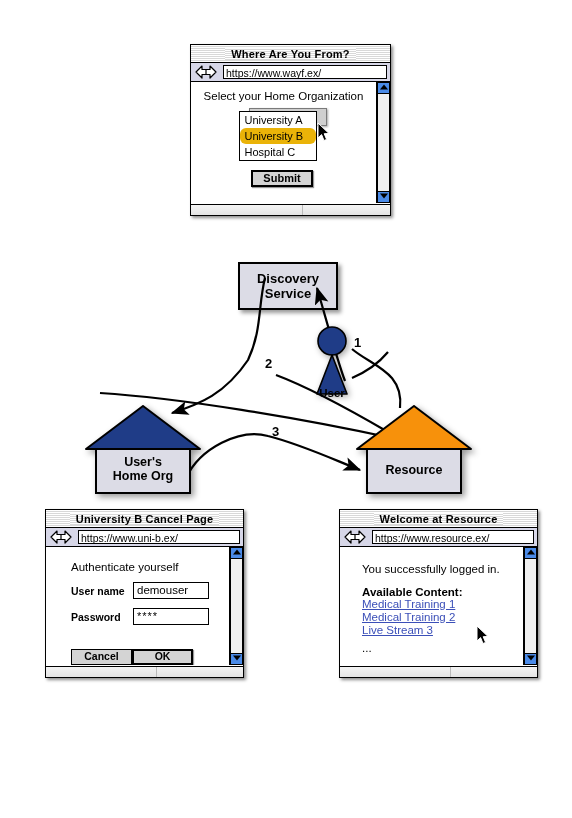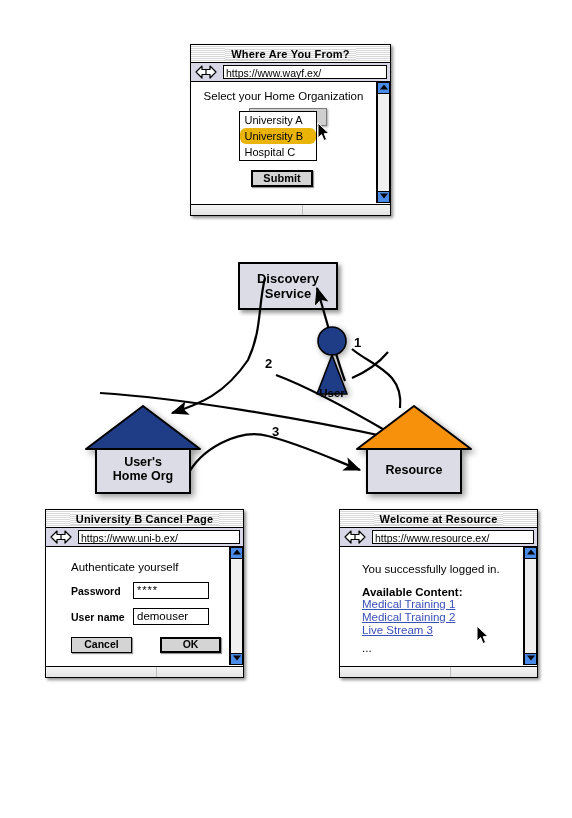--- a/index.html
+++ b/index.html
@@ -232,22 +232,22 @@
     font-size: 11.5px;
     line-height: 15px;
     padding: 0 3px;
     color: #000000;
     overflow: hidden;
     white-space: nowrap;
   }
   .formfield.pw { font-size: 11px; letter-spacing: 1px; }
   .btnrow {
     display: flex;
-    gap: 28px;
-    margin-top: 12px;
+    gap: 0;
+    margin-top: 24px;
     padding-left: 25px;
   }
   .btn {
     width: 61px;
     height: 16px;
     background: #d4d4d4;
     border: 1px solid #000000;
     box-sizing: border-box;
     font-size: 10.5px;
     font-weight: bold;
@@ -452,26 +452,26 @@
         <path d="M8 1 L2 7 L8 13 L8 9.5 L13 9.5 L13 4.5 L8 4.5 Z" fill="#ffffff" stroke="#000" stroke-width="1.2" stroke-linejoin="round"></path>
         <path d="M16 1 L22 7 L16 13 L16 9.5 L12 9.5 L12 4.5 L16 4.5 Z" fill="#ffffff" stroke="#000" stroke-width="1.2" stroke-linejoin="round"></path>
       </svg>
     </span>
     <span class="urlfield">https://www.uni-b.ex/</span>
   </div>
   <div class="content-area">
     <div class="page">
       <div class="auth-title">Authenticate yourself</div>
       <div class="formrow">
+        <span class="formlabel">User name</span>
+        <span class="formfield">demouser</span>
+      </div>
+      <div class="formrow">
         <span class="formlabel">Password</span>
         <span class="formfield pw">****</span>
-      </div>
-      <div class="formrow">
-        <span class="formlabel">User name</span>
-        <span class="formfield">demouser</span>
       </div>
       <div class="btnrow">
         <span class="btn">Cancel</span>
         <span class="btn default">OK</span>
       </div>
 
     </div>
     <div class="vscroll">
       <div class="sb-btn sb-up"></div>
       <div class="sb-track"></div>

